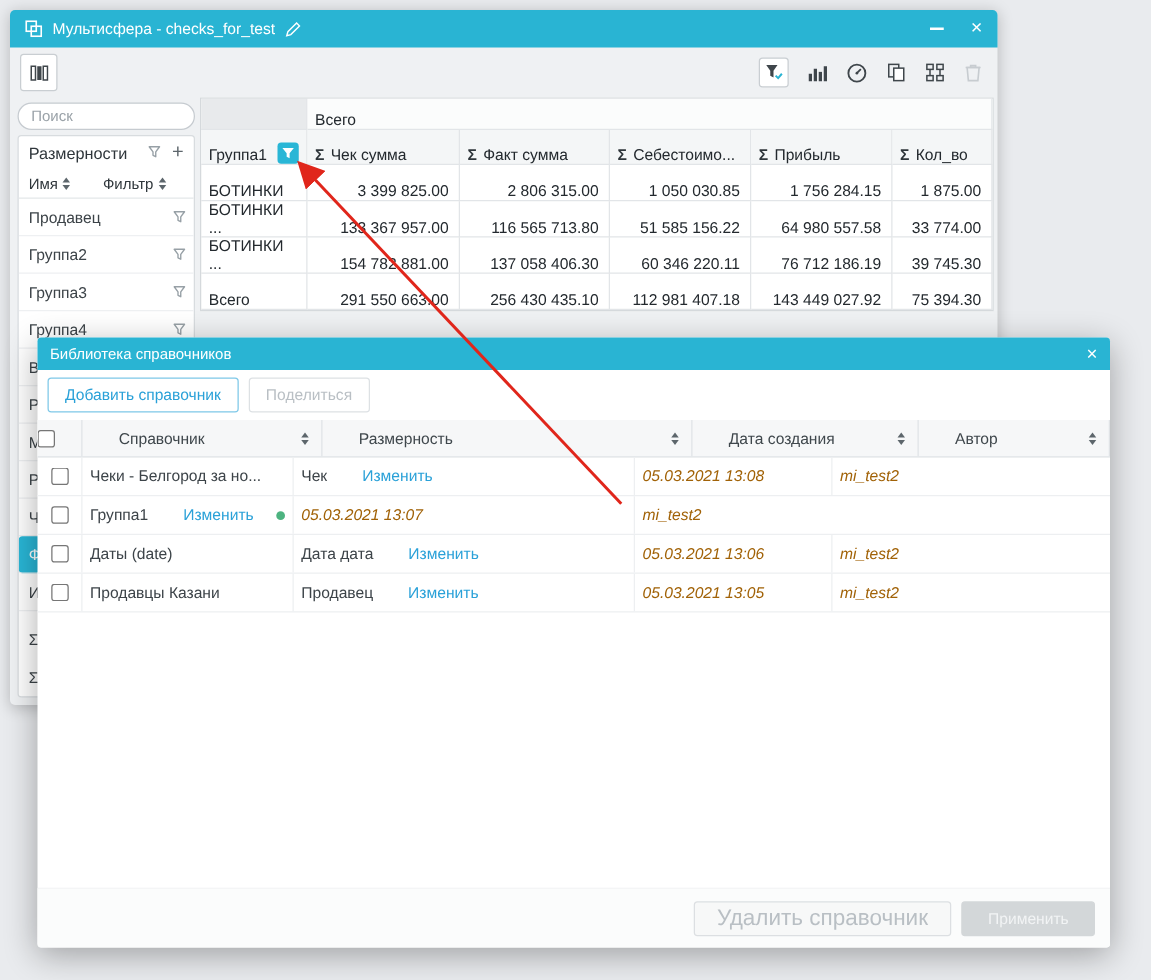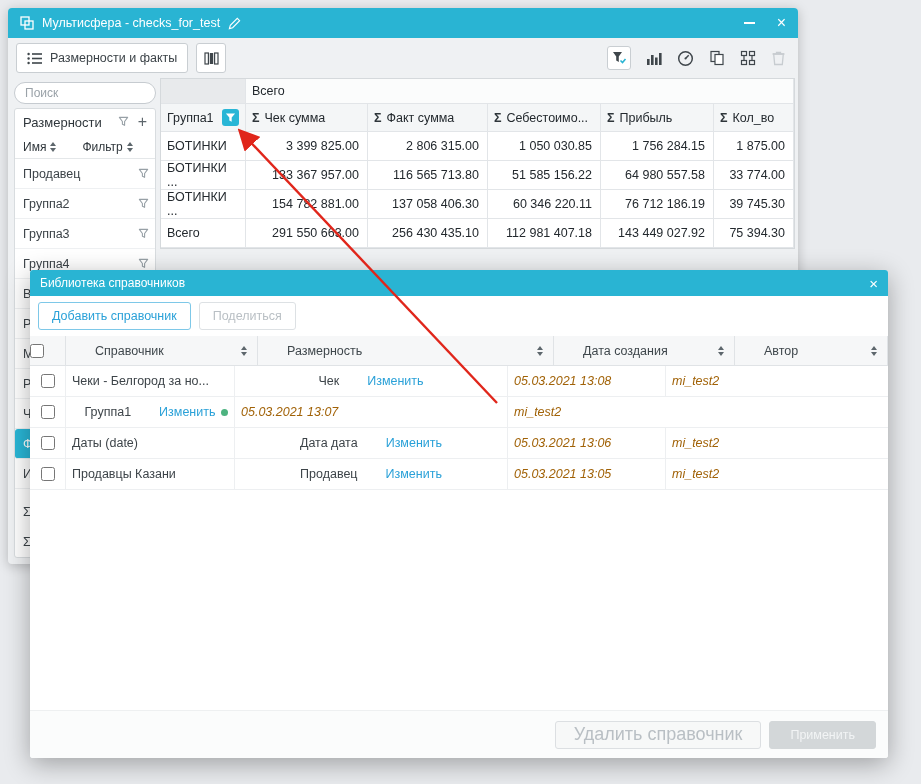--- a/index.html
+++ b/index.html
@@ -79,21 +79,21 @@
   .sort .dn { border-top:4.5px solid #5d666c; }
 
   
   .pivot {
     position:absolute; left:152px; top:70px;
     display:grid; grid-template-columns:85px 122px 120px 113px 113px 80px;
     background:#fff; border:1px solid #d5d9dc;
     font-size:12.5px; color:#23292e;
   }
   .pcell { border-right:1px solid #e2e5e8; border-bottom:1px solid #e2e5e8;
-    display:flex; align-items:center; padding:0 6px; }
+    display:flex; align-items:flex-end; padding:0 6px; }
   .ph1 { height:25px; }
   .corner { background:#e8eaec; }
   .total-span { grid-column:2 / 7; background:#fbfcfc; }
   .ph2 { height:28px; background:#f4f6f7; }
   .rowdim { justify-content:space-between; }
   .fbtn { width:17px; height:17px; border-radius:3px; background:#29b6d6;
     display:flex; align-items:center; justify-content:center; cursor:pointer; }
   .sg { font-weight:bold; margin-right:5px; color:#2f363b; }
   .pnum { justify-content:flex-end; padding-right:8px; height:29px; }
   .plab { height:29px; }
@@ -120,21 +120,21 @@
   .drow { display:grid; grid-template-columns:36px 169px 273px 158px auto;
     height:31px; border-bottom:1px solid #edeff1; font-size:12.5px; }
   .drow.header { height:30px; background:#f6f7f8; border-bottom:1px solid #e0e3e6; color:#3f474c;gap:23px; }
   .dcell { display:flex; align-items:center; padding:0 6px; border-right:1px solid #edeff1;
     position:relative; }
   .drow.header .dcell { border-right:1px solid #e0e3e6; justify-content:space-between; padding-right:10px; }
   .dcell.cbx { justify-content:center; padding:0; }
   .dcell.cbx input { width:14px; height:14px; cursor:pointer; }
   .dcell.last { border-right:none; }
   .name-cell { color:#3d4449; }
-  .dim-cell { gap:28px; color:#3d4449;justify-content:center; }
+  .dim-cell { gap:28px; color:#3d4449; }
   .edit-link { color:#2aa1d8; cursor:pointer; }
   .dcell.date, .dcell.author { color:#a16207;font-style:italic; }
   .dot { position:absolute; right:6px; top:50%; margin-top:-3.5px;
     width:7px; height:7px; border-radius:50%; background:#4db380; }
   .dlg-footer {
     position:absolute; left:0; right:0; bottom:0; height:48px;
     display:flex; align-items:center; justify-content:flex-end; gap:8px; padding:0 12px;
     background:#fbfcfc; border-top:1px solid #eef0f1; border-radius:0 0 3px 3px;
   }
   .btn-delete { height:28px; padding:0 18px; background:#f7f8f8; border:1px solid #dcdfe2;
@@ -166,33 +166,20 @@
         <svg width="13" height="13" viewBox="0 0 14 14">
             <path d="M1.5 12.5l1-3.5 7.5-7.5 2.5 2.5-7.5 7.5-3.5 1z" fill="none" stroke="#fff" stroke-width="1.2"></path>
           </svg>
       </span>
       <span class="tb-spacer"></span>
       <span class="tb-min"></span>
       <span class="tb-close">×</span>
     </div>
 
     <div class="toolbar">
-      <button class="tbtn">
-        <span class="ticon">
-          <svg width="15" height="13" viewBox="0 0 15 13">
-              <circle cx="1.6" cy="2" r="1.2" fill="#3f464b"></circle>
-              <rect x="5" y="1.2" width="10" height="1.6" fill="#3f464b"></rect>
-              <circle cx="1.6" cy="6.5" r="1.2" fill="#3f464b"></circle>
-              <rect x="5" y="5.7" width="10" height="1.6" fill="#3f464b"></rect>
-              <circle cx="1.6" cy="11" r="1.2" fill="#3f464b"></circle>
-              <rect x="5" y="10.2" width="10" height="1.6" fill="#3f464b"></rect>
-            </svg>
-        </span>
-        <span>Размерности и факты</span>
-      </button>
       <button class="tbtn square">
         <span class="ticon">
           <svg width="15" height="15" viewBox="0 0 15 15">
               <rect x="1" y="2" width="3.4" height="11" fill="none" stroke="#3f464b" stroke-width="1.2"></rect>
               <rect x="5.8" y="2" width="3.4" height="11" fill="#3f464b"></rect>
               <rect x="10.6" y="2" width="3.4" height="11" fill="none" stroke="#3f464b" stroke-width="1.2"></rect>
             </svg>
         </span>
       </button>
 

